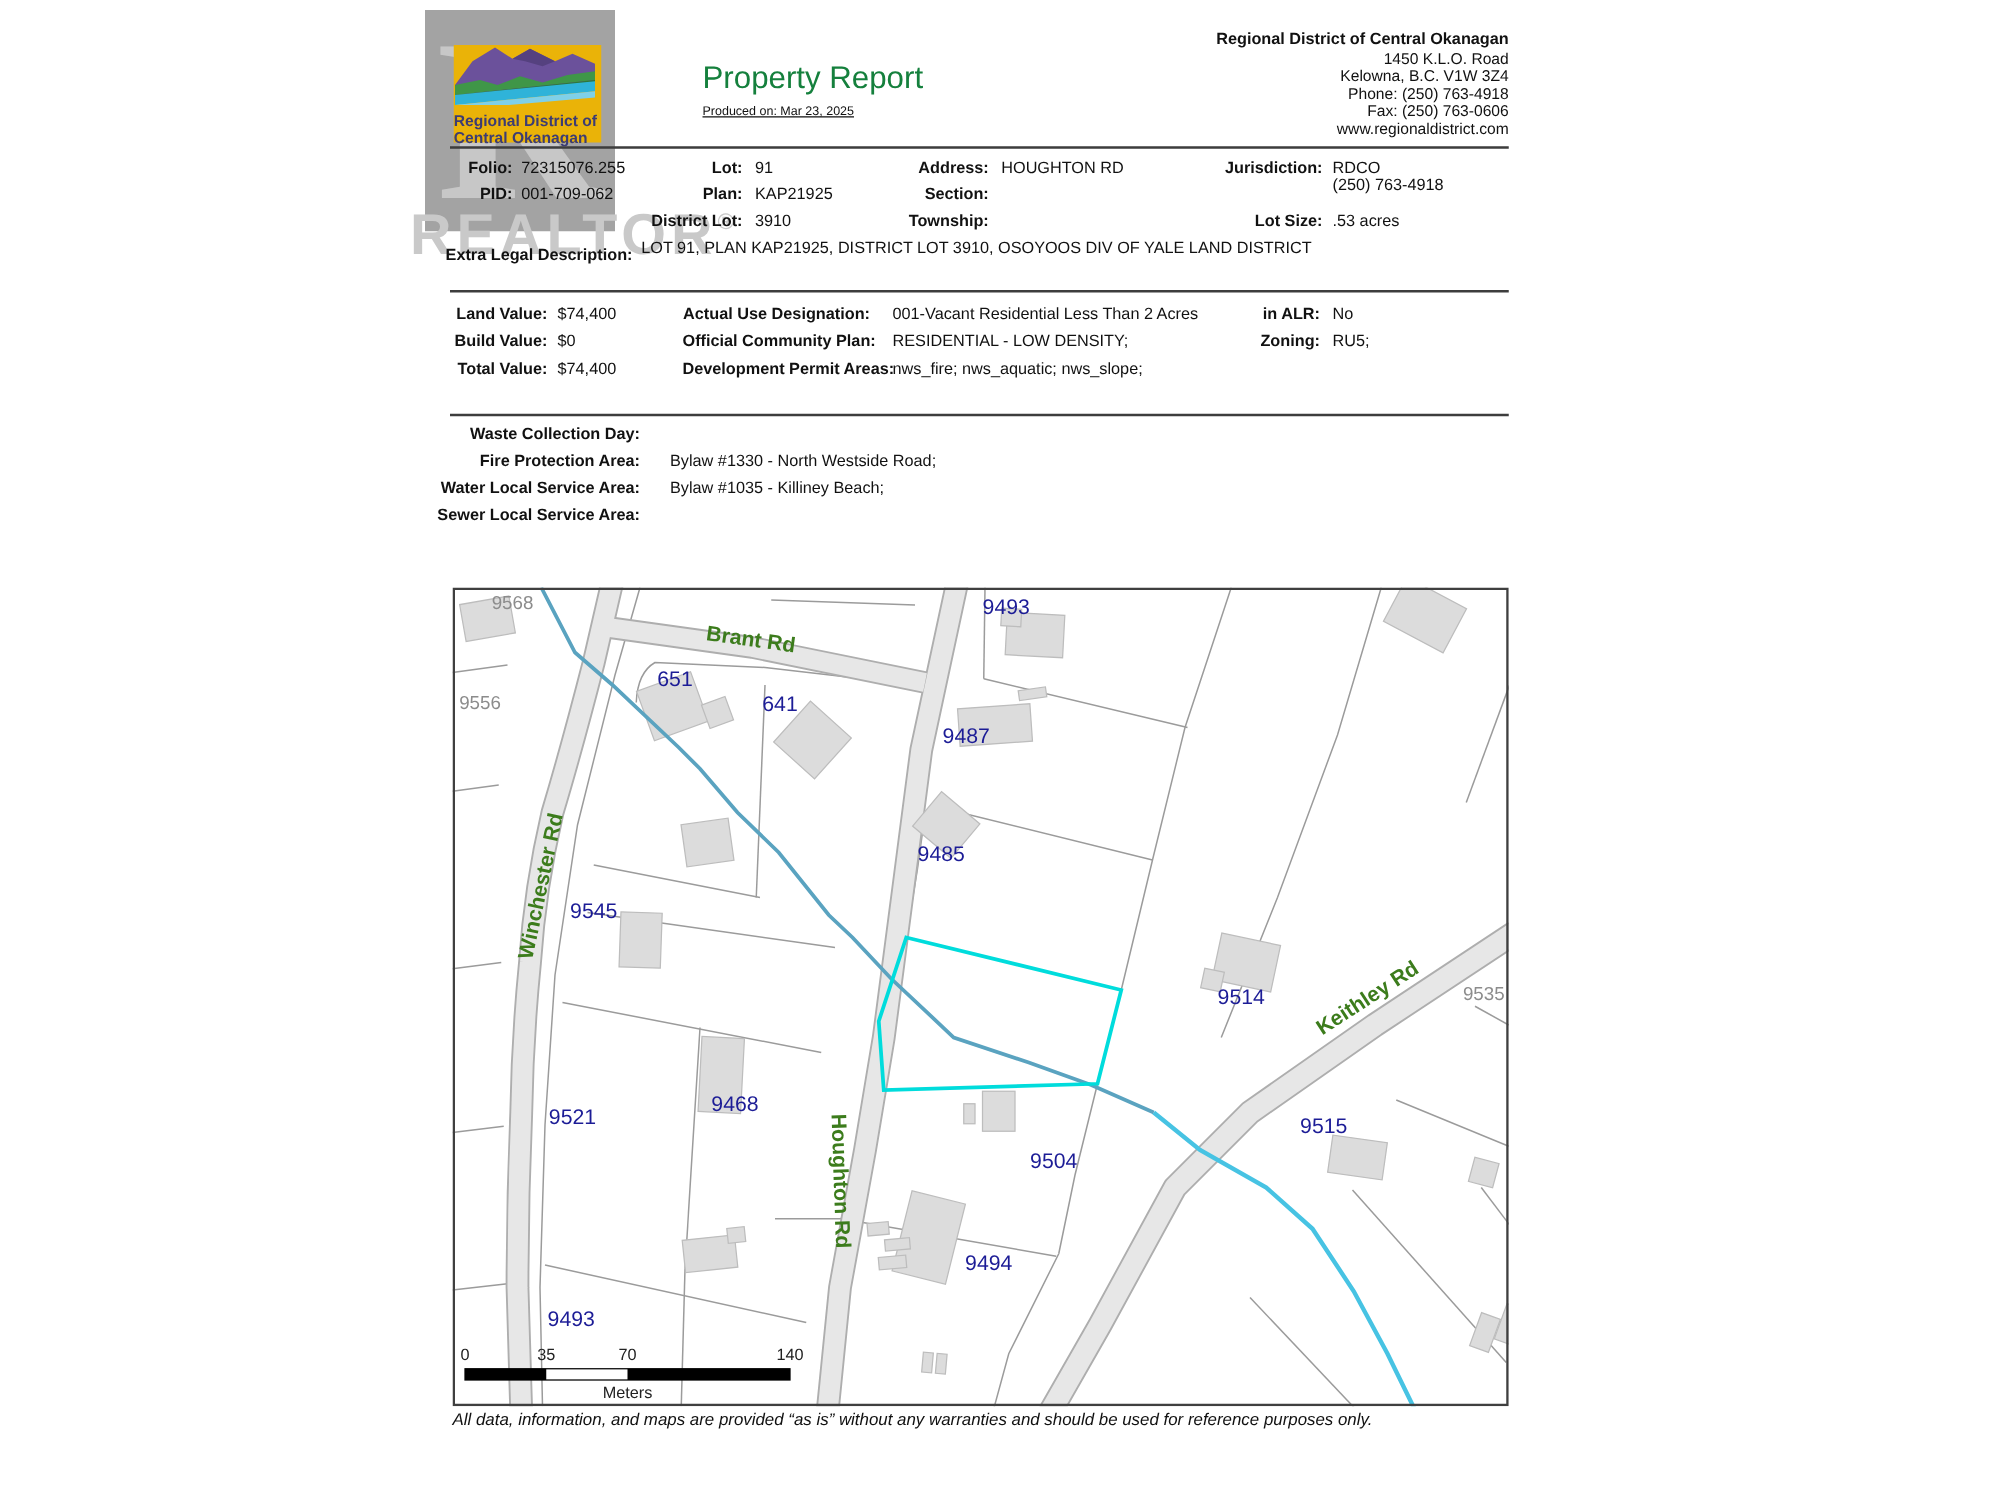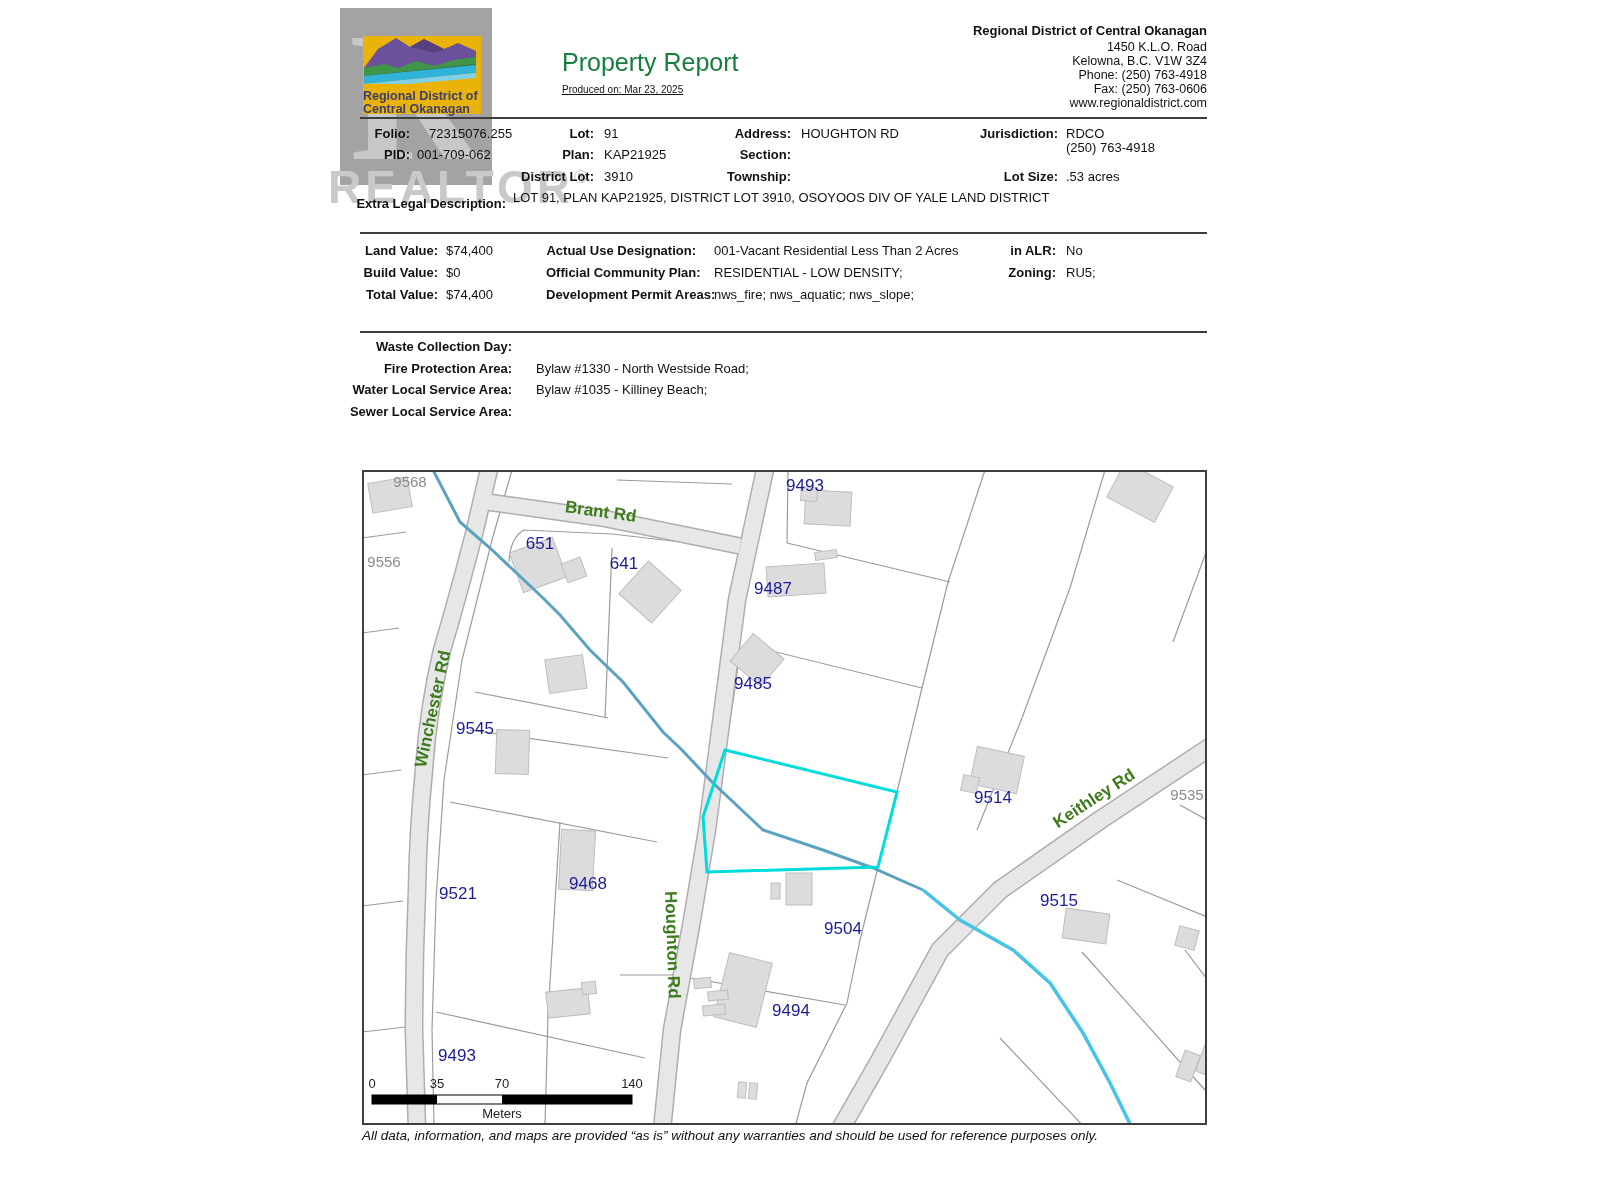--- a/index.html
+++ b/index.html
@@ -66,21 +66,21 @@
     <div>1450 K.L.O. Road</div>
     <div>Kelowna, B.C. V1W 3Z4</div>
     <div>Phone: (250) 763-4918</div>
     <div>Fax: (250) 763-0606</div>
     <div>www.regionaldistrict.com</div>
   </div>
 
   <div class="hr" style="left:360px;top:117px;width:847px;"></div>
 
   <span class="f lbl" style="left:300px;top:126px;width:110px;">Folio:</span>
-  <span class="f" style="left:417px;top:126px;margin-left:12px;">72315076.255</span>
+  <span class="f" style="left:417px;top:126px;">72315076.255</span>
   <span class="f lbl" style="left:484px;top:126px;width:110px;">Lot:</span>
   <span class="f" style="left:604px;top:126px;">91</span>
   <span class="f lbl" style="left:681px;top:126px;width:110px;">Address:</span>
   <span class="f" style="left:801px;top:126px;">HOUGHTON RD</span>
   <span class="f lbl" style="left:948px;top:126px;width:110px;">Jurisdiction:</span>
   <span class="f" style="left:1066px;top:126px;">RDCO</span>
   <span class="f" style="left:1066px;top:140px;">(250) 763-4918</span>
 
   <span class="f lbl" style="left:300px;top:147px;width:110px;">PID:</span>
   <span class="f" style="left:417px;top:147px;">001-709-062</span>

